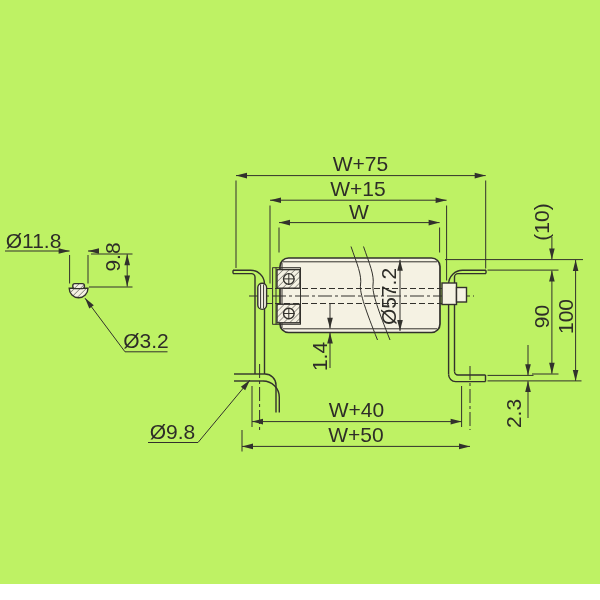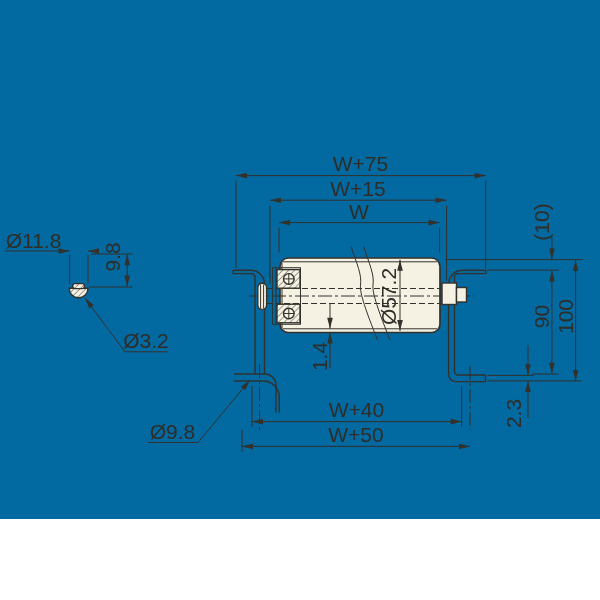--- a/index.html
+++ b/index.html
@@ -1,18 +1,18 @@
 <!DOCTYPE html>
 <html><head>
 <meta charset="utf-8">
 <style>
   html,body{margin:0;padding:0;}
   .canvas{
-    width:600px;height:519px;
-    background:#0369a1;
+    width:600px;height:584px;
+    background:#bef264;
     position:relative;
     font-family:"Liberation Sans", sans-serif;
     overflow:hidden;
   }
   svg{display:block;}
   svg text{
     font-family:"Liberation Sans", sans-serif;
     font-size:21px;
     fill:#2e2d28;
   }

